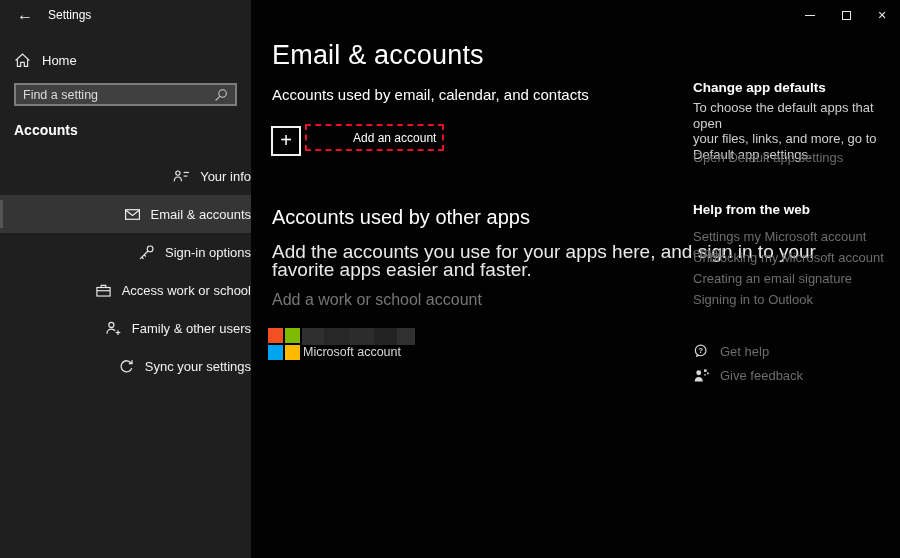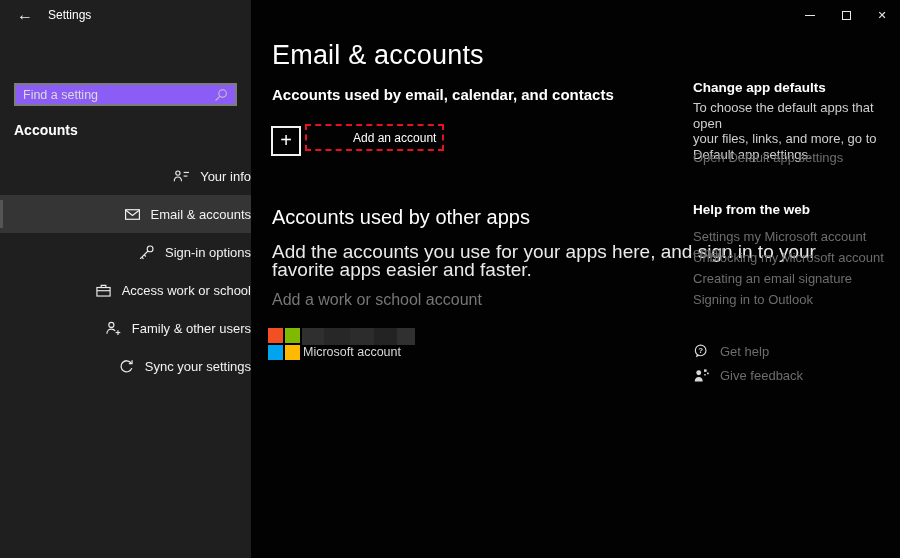--- a/index.html
+++ b/index.html
@@ -16,21 +16,21 @@
     display:flex; align-items:center; justify-content:center;
     font-size:16px; color:#f0f0f0; cursor:default; }
   .app-title { position:absolute; left:48px; top:8px; font-size:12px; color:#ffffff; }
 
   .home-row { position:absolute; left:0; top:46px; width:251px; height:28px;
     display:flex; align-items:center; }
   .home-row .nav-ic { margin-left:14px; }
   .home-row .lbl { margin-left:11px; font-size:13px; color:#f5f5f5; }
 
   .searchbox { position:absolute; left:14px; top:83px; width:223px; height:23px;
-    background:#8b5cf6; border:2px solid #7c7c7c; display:flex; align-items:center; }
+    background:#404040; border:2px solid #7c7c7c; display:flex; align-items:center; }
   .searchbox input { flex:1; background:transparent; border:none; outline:none;
     color:#e8e8e8; font-size:12.5px; padding:0 4px 0 7px;
     font-family:"Liberation Sans","DejaVu Sans",sans-serif; }
   .searchbox input::placeholder { color:#dcdcdc; opacity:1; }
   .searchbox .search-ic { margin-right:7px; }
 
   .side-section { position:absolute; left:14px; top:122px; font-size:14px; font-weight:bold; color:#fff; }
 
   .nav { position:absolute; left:0; top:157px; width:251px; }
   .nav-item { position:relative; width:251px; height:38px;
@@ -45,21 +45,21 @@
   .main { position:absolute; left:251px; top:0; width:649px; height:558px; background:#020202; }
 
   .titlebar-controls { position:absolute; right:0; top:0; height:30px; display:flex; }
   .tb-btn { width:36px; height:30px; display:flex; align-items:center; justify-content:center; }
   .min-glyph { width:10px; height:1px; background:#e6e6e6; }
   .max-glyph { width:9px; height:9px; border:1px solid #e6e6e6; }
   .close-glyph { font-size:11px; color:#e6e6e6; line-height:1; }
 
   .page-title { position:absolute; left:21px; top:40px; font-size:27px; font-weight:300;
     letter-spacing:.2px; color:#fff; }
-  .sec1-head { position:absolute; left:21px; top:86px; font-size:15px; font-weight:700; color:#fff; }
+  .sec1-head { position:absolute; left:21px; top:86px; font-size:15px; font-weight:400; color:#fff; }
 
   .add-btn { position:absolute; left:20px; top:126px; width:30px; height:30px;
     border:2px solid #f2f2f2; display:flex; align-items:center; justify-content:center; }
   .add-btn .plus { font-size:20px; font-weight:300; color:#fff; line-height:1; margin-top:-2px; }
   .add-label-box { position:absolute; left:54px; top:124px; border:2px dashed #e81123;
     padding:2px 6px 3px 6px; }
   .add-label-box .txt { font-size:12px; color:#fff; white-space:nowrap;margin-left:40px; }
 
   .sec2-head { position:absolute; left:21px; top:206px; font-size:20px; font-weight:400; color:#fff; }
   .sec2-desc { position:absolute; left:21px; top:243px; font-size:19px; line-height:18px;
@@ -85,20 +85,29 @@
 </head>
 <body>
 
 <div class="sidebar">
 
   <div class="back-btn">
     <span>←</span>
   </div>
   <div class="app-title">Settings</div>
 
+  <div class="home-row">
+    <span class="nav-ic">
+      <svg width="17" height="17" viewBox="0 0 16 16" fill="none" stroke="#e8e8e8" stroke-width="1.1">
+        <path d="M1.5 8 L8 2 L14.5 8"></path>
+          <path d="M3.2 7 V13.6 H6.3 V9.8 H9.7 V13.6 H12.8 V7"></path>
+      </svg>
+    </span>
+    <span class="lbl">Home</span>
+  </div>
 
   <div class="searchbox">
     <input type="text" placeholder="Find a setting" style="">
     <span class="search-ic">
       <svg width="14" height="14" viewBox="0 0 16 16" fill="none" stroke="#c9c9c9" stroke-width="1.2">
         <circle cx="9.8" cy="6.2" r="4.3"></circle>
           <path d="M6.6 9.6 L1.8 14.4"></path>
       </svg>
     </span>
   </div>

